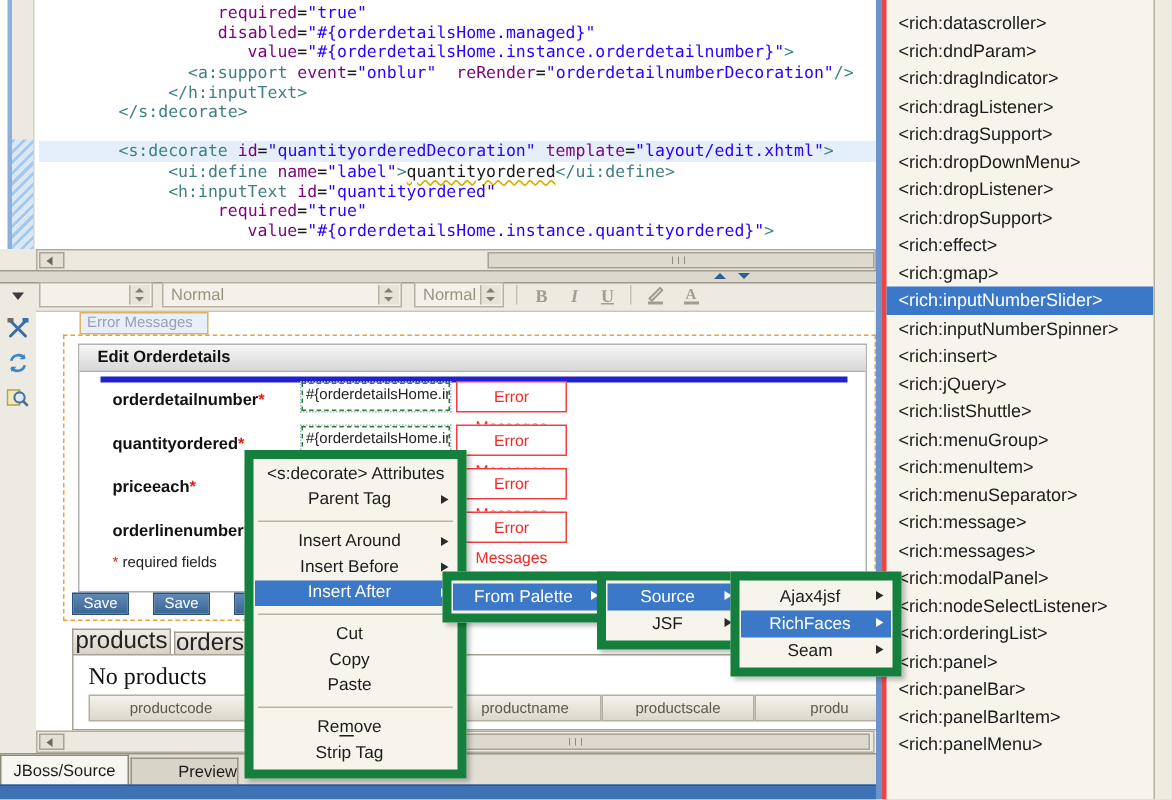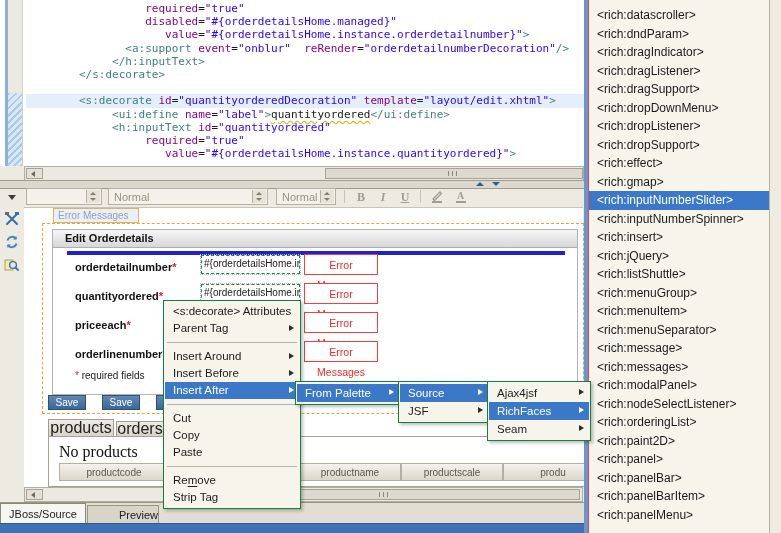--- a/index.html
+++ b/index.html
@@ -88,34 +88,34 @@
 
   
   .bottom-bar{position:absolute;left:0;top:502px;width:584px;height:21px;background:#e2ded3;border-top:1px solid #9b9585;}
   .btab{position:absolute;box-sizing:border-box;font-size:11px;text-align:center;color:#1c1c1c;}
   .btab.active{left:0;top:0;width:86px;height:21px;background:#f8f6f0;border:1px solid #8d8778;border-bottom:none;line-height:20px;}
   .btab.plain{left:87px;top:2px;width:72px;height:19px;background:#d8d4c8;border:1px solid #9b9585;border-bottom:none;line-height:18px;text-align:right;}
   .blue-strip{position:absolute;left:0;top:523px;width:584px;height:10px;background:#3d72b5;border-top:1px solid #2c5a99;}
   .divider{position:absolute;left:584px;top:0;width:4px;height:533px;background:#6b94cc;}
 
   
-  .menu{position:absolute;background:#f7f4ec;border:1px solid #15803d;box-shadow:2px 2px 3px rgba(0,0,0,.25);
-    padding:2px 1px;z-index:10;}
+  .menu{position:absolute;background:#f7f4ec;border:6px solid #15803d;box-shadow:2px 2px 3px rgba(0,0,0,.25);
+    padding:2px 1px;z-index:10;text-align:center;}
   .mi{position:relative;height:17px;line-height:17px;padding:0 16px 0 8px;font-size:11.5px;color:#1c1c1c;white-space:nowrap;}
   .mi.selected{background:#3c78c8;color:#fff;}
   .mi .arr{display:none;position:absolute;right:5px;top:5px;width:0;height:0;border-left:5px solid #2a2a2a;
     border-top:3.5px solid transparent;border-bottom:3.5px solid transparent;}
   .mi.submenu .arr{display:block;}
   .mi.selected .arr{border-left-color:#fff;}
   .mi.separator{height:1px;background:#b9b4a5;margin:5px 2px;padding:0;}
   .mi u{text-underline-offset:2px;}
 
   
   .palette{position:absolute;left:588px;top:0;width:193px;height:533px;background:#f7f4ec;
-    border-left:1px solid #ef4444;box-sizing:border-box;padding-top:6px;z-index:5;}
+    border-left:3px solid #ef4444;box-sizing:border-box;padding-top:6px;z-index:5;}
   .pal-scroll{position:absolute;right:0;top:0;width:11px;height:100%;background:#efebe0;border-left:1px solid #b8b2a3;}
   .pal-item{height:18.5px;line-height:18.5px;padding-left:8px;margin-right:12px;font-size:12px;color:#1a1a1a;white-space:nowrap;}
   .pal-item.selected{background:#3c78c8;color:#fff;}
 </style>
 </head>
 <body>
 
 <div id="root">
 
   <div class="code-pane">
@@ -314,21 +314,20 @@
         <div class="pal-item">&lt;rich:message&gt;</div>
 
         <div class="pal-item">&lt;rich:messages&gt;</div>
 
         <div class="pal-item">&lt;rich:modalPanel&gt;</div>
 
         <div class="pal-item">&lt;rich:nodeSelectListener&gt;</div>
 
         <div class="pal-item">&lt;rich:orderingList&gt;</div>
 
-        <div class="pal-item">&lt;rich:paint2D&gt;</div>
 
         <div class="pal-item">&lt;rich:panel&gt;</div>
 
         <div class="pal-item">&lt;rich:panelBar&gt;</div>
 
         <div class="pal-item">&lt;rich:panelBarItem&gt;</div>
 
         <div class="pal-item">&lt;rich:panelMenu&gt;</div>
       </div>
     <div class="pal-scroll"></div>

